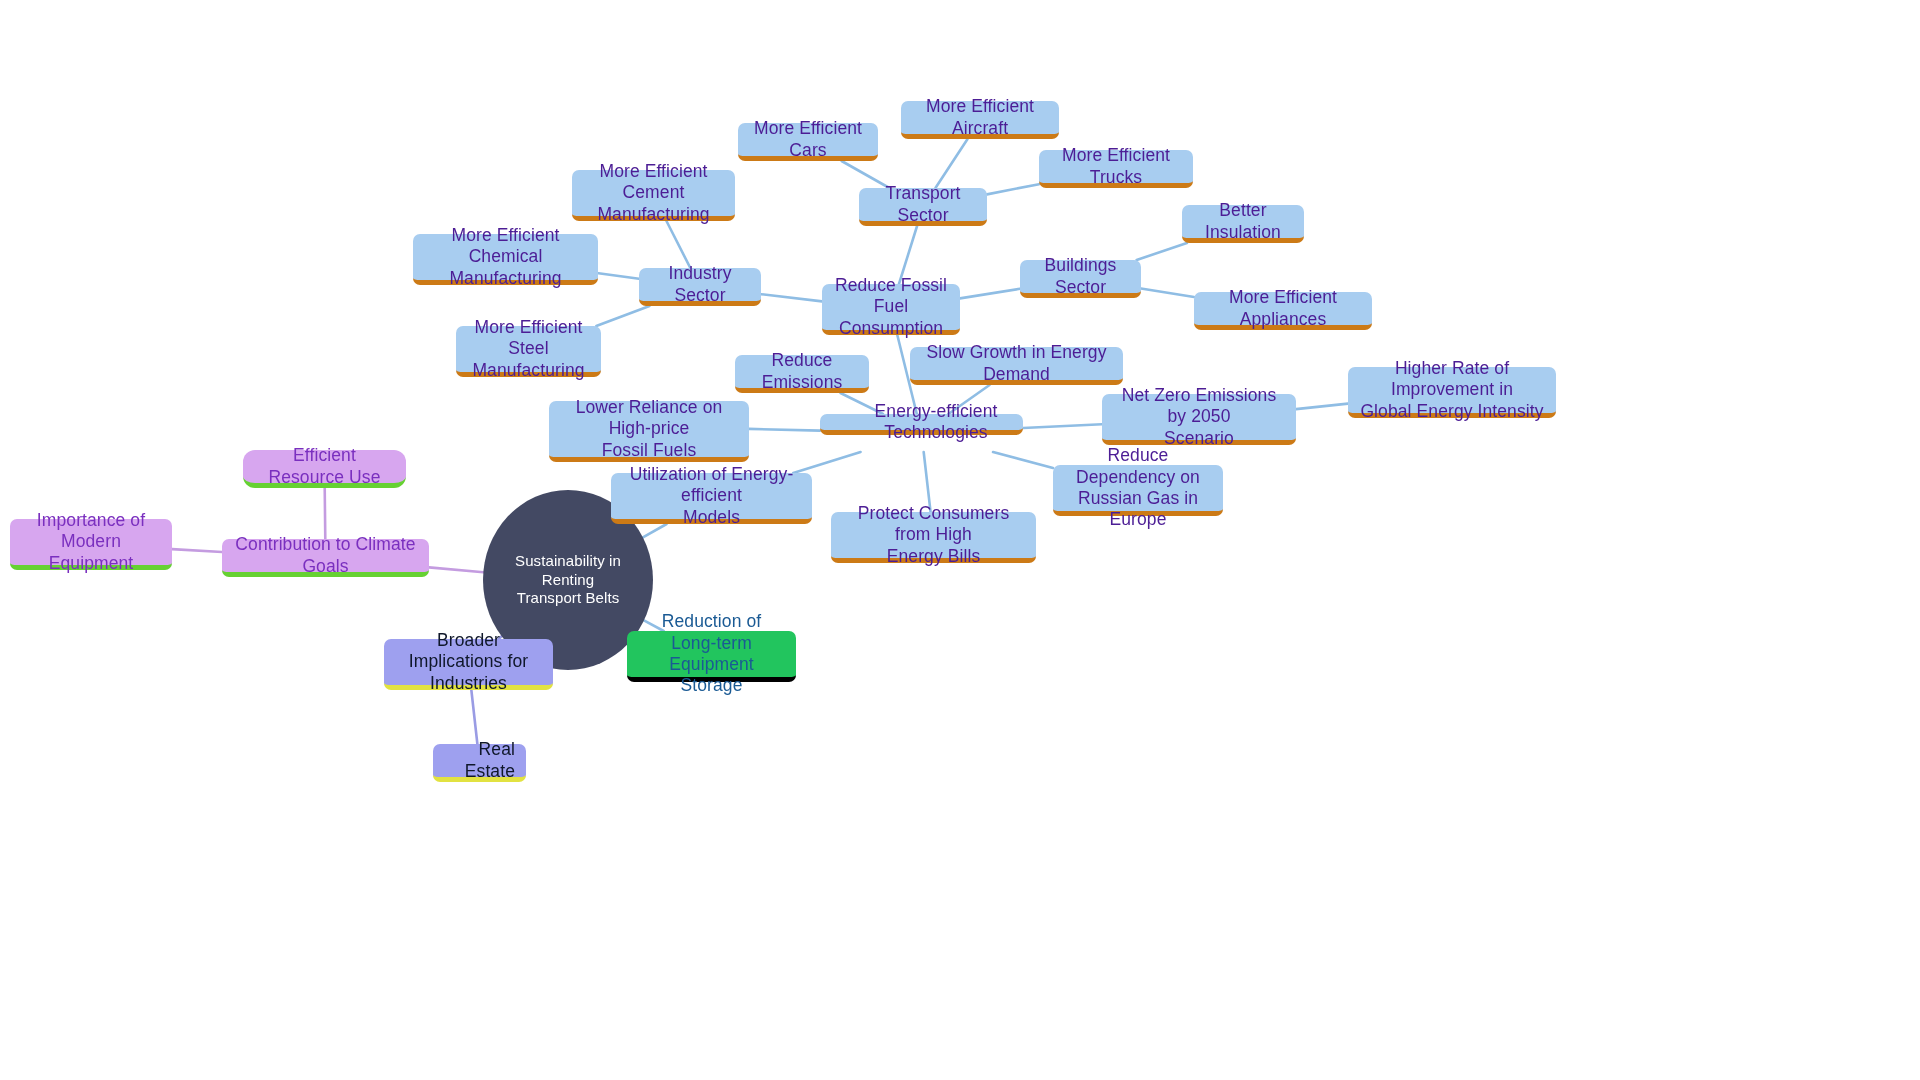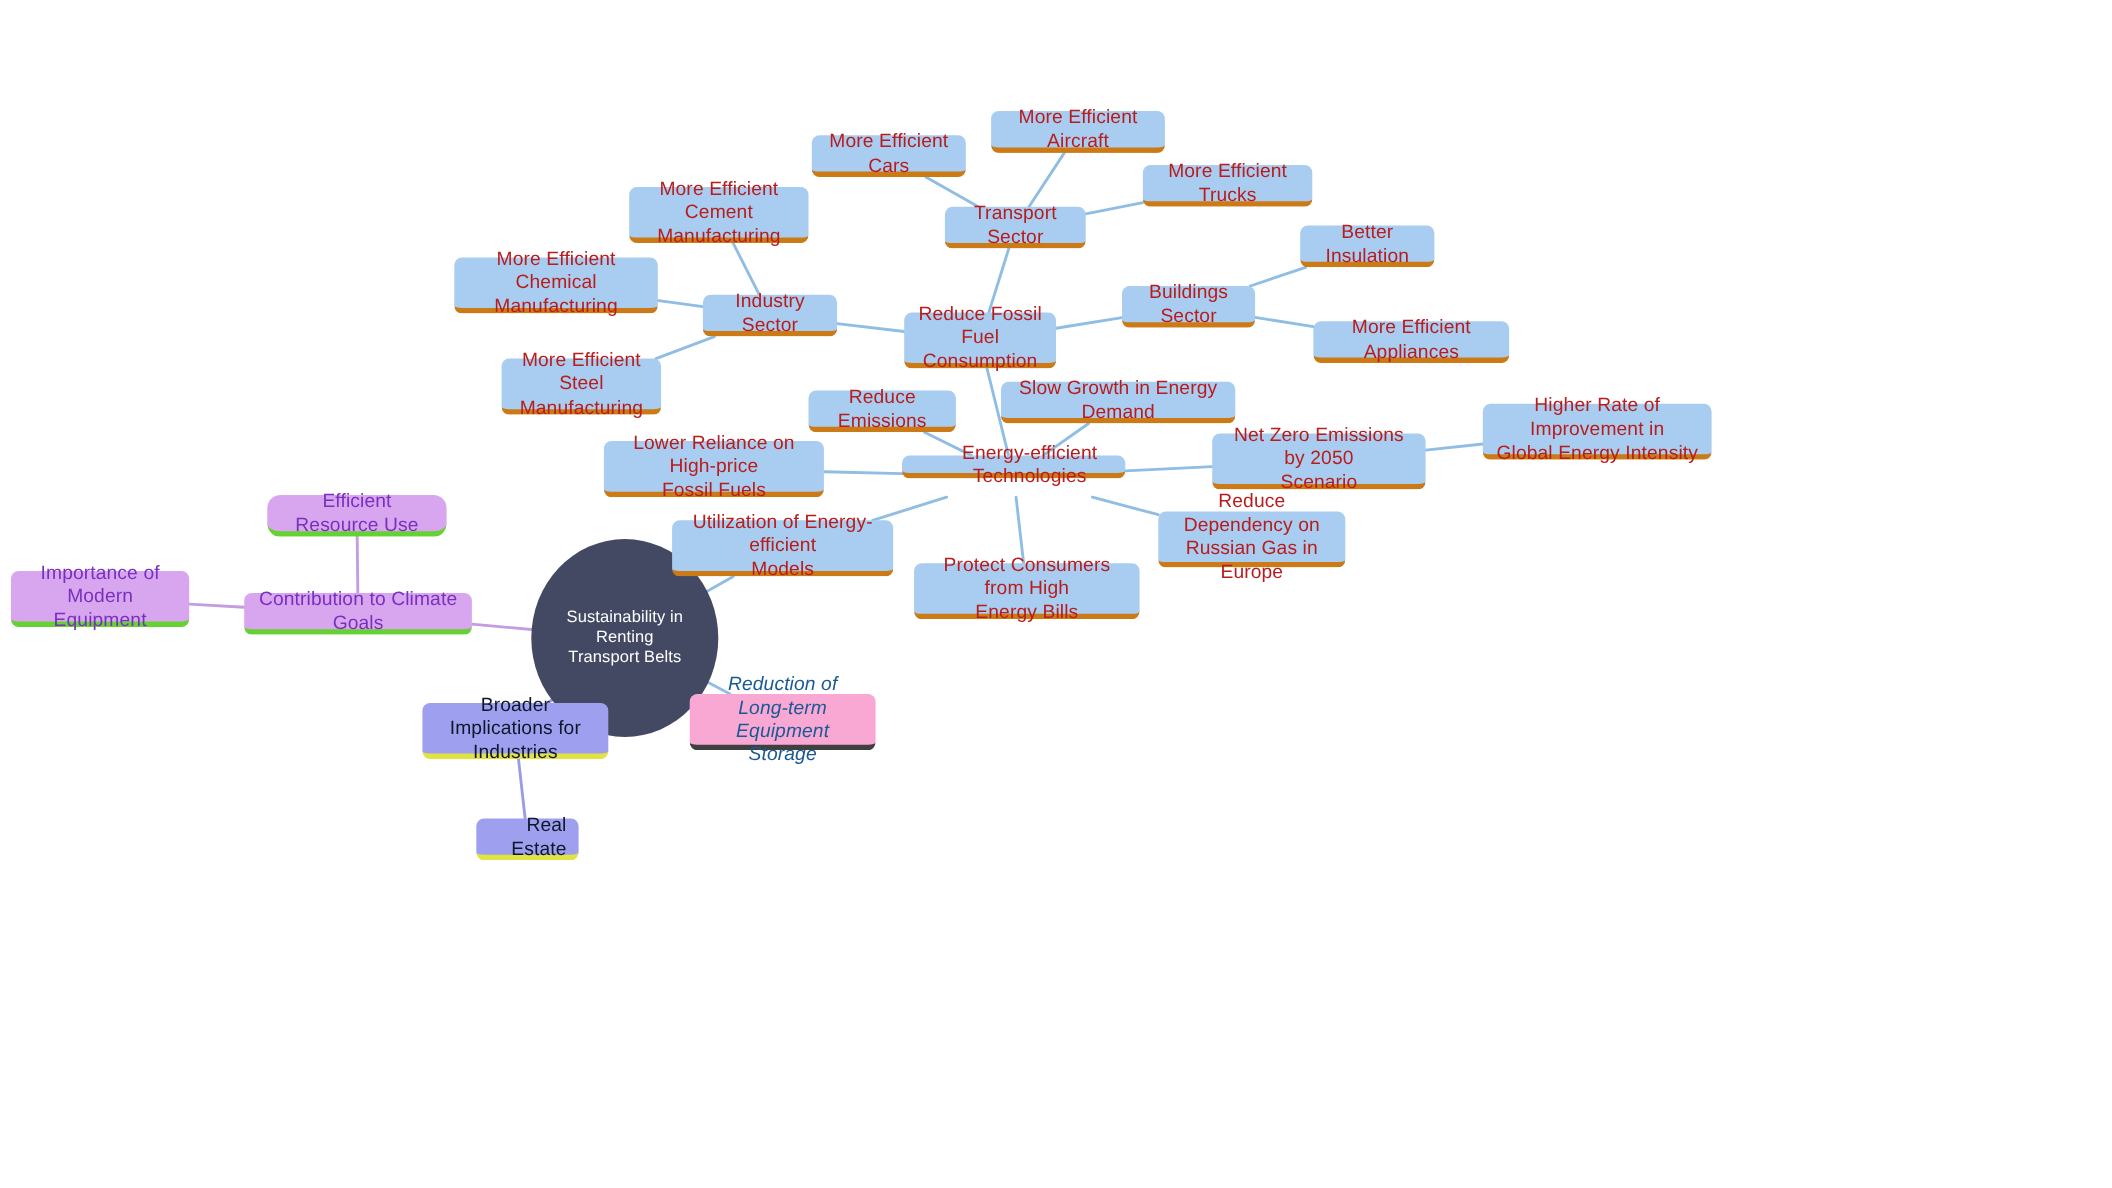--- a/index.html
+++ b/index.html
@@ -35,30 +35,29 @@
     justify-content: center;
     text-align: center;
     border-radius: 7px;
     line-height: 1.22;
     padding: 7px 11px;
     white-space: pre-line;
     letter-spacing: 0.1px;
   }
   .node.blue {
     background: #a8cdf0;
-    color: #b91c1c;
+    color: #4c1d95;
     border-bottom: 5px solid #cc7a16;
     font-size: 17.5px;
   }
   .node.cyan {
-    background: #f9a8d4;
+    background: #22c55e;
     color: #1a5a94;
-    border-bottom: 5px solid #404040;
+    border-bottom: 5px solid #000000;
     font-size: 17.5px;
-    font-style: italic;
   }
   .node.purple {
     background: #d7a6ef;
     color: #7a2fbf;
     border-bottom: 5px solid #66d132;
     font-size: 17.5px;
   }
   .node.indigo {
     background: #9ea0ef;
     color: #0f172a;
@@ -124,21 +123,21 @@
 Consumption</span></div>
     <div class="node blue" style="left: 1194px; top: 292px; width: 178px; height: 38px;"><span>More Efficient Appliances</span></div>
     <div class="node blue" style="left: 456px; top: 326px; width: 145px; height: 51px;"><span>More Efficient Steel
 Manufacturing</span></div>
     <div class="node blue" style="left: 910px; top: 347px; width: 213px; height: 38px;"><span>Slow Growth in Energy Demand</span></div>
     <div class="node blue" style="left: 735px; top: 355px; width: 134px; height: 38px;"><span>Reduce Emissions</span></div>
     <div class="node blue" style="left: 1348px; top: 367px; width: 208px; height: 51px;"><span>Higher Rate of Improvement in
 Global Energy Intensity</span></div>
     <div class="node blue" style="left: 1102px; top: 394px; width: 194px; height: 51px;"><span>Net Zero Emissions by 2050
 Scenario</span></div>
-    <div class="node blue" style="left: 549px; top: 401px; width: 200px; height: 51px;"><span>Lower Reliance on High-price
+    <div class="node blue" style="left: 549px; top: 401px; width: 200px; height: 61px;"><span>Lower Reliance on High-price
 Fossil Fuels</span></div>
     <div class="node blue" style="left: 820px; top: 414px; width: 203px; height: 21px; padding-left: 40px;"><span>Energy-efficient Technologies</span></div>
     <div class="node purple" style="left: 243px; top: 450px; width: 163px; height: 38px; border-radius: 12px;"><span>Efficient Resource Use</span></div>
     <div class="node blue" style="left: 1053px; top: 465px; width: 170px; height: 51px;"><span>Reduce Dependency on
 Russian Gas in Europe</span></div>
     <div class="node blue" style="left: 611px; top: 473px; width: 201px; height: 51px;"><span>Utilization of Energy-efficient
 Models</span></div>
     <div class="node blue" style="left: 831px; top: 512px; width: 205px; height: 51px;"><span>Protect Consumers from High
 Energy Bills</span></div>
     <div class="node purple" style="left: 10px; top: 519px; width: 162px; height: 51px;"><span>Importance of Modern

